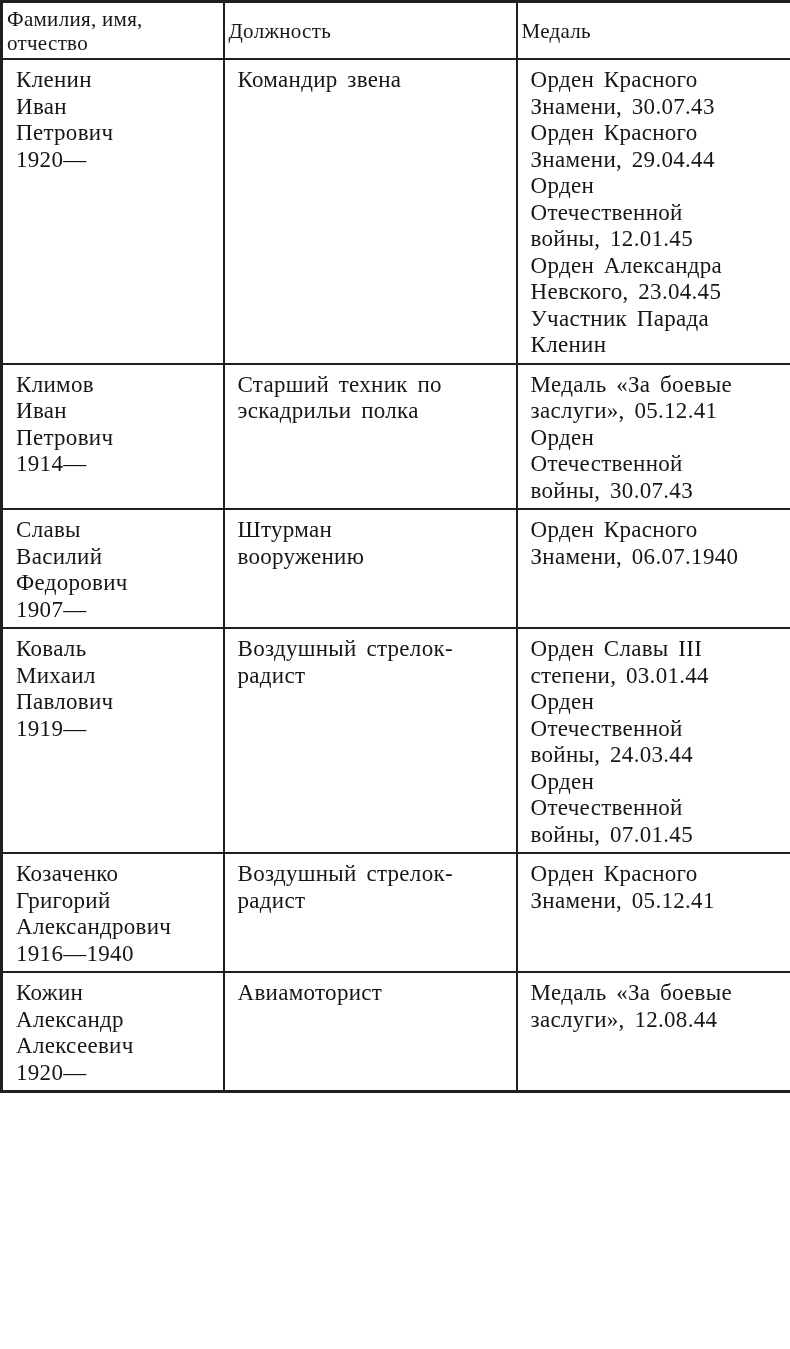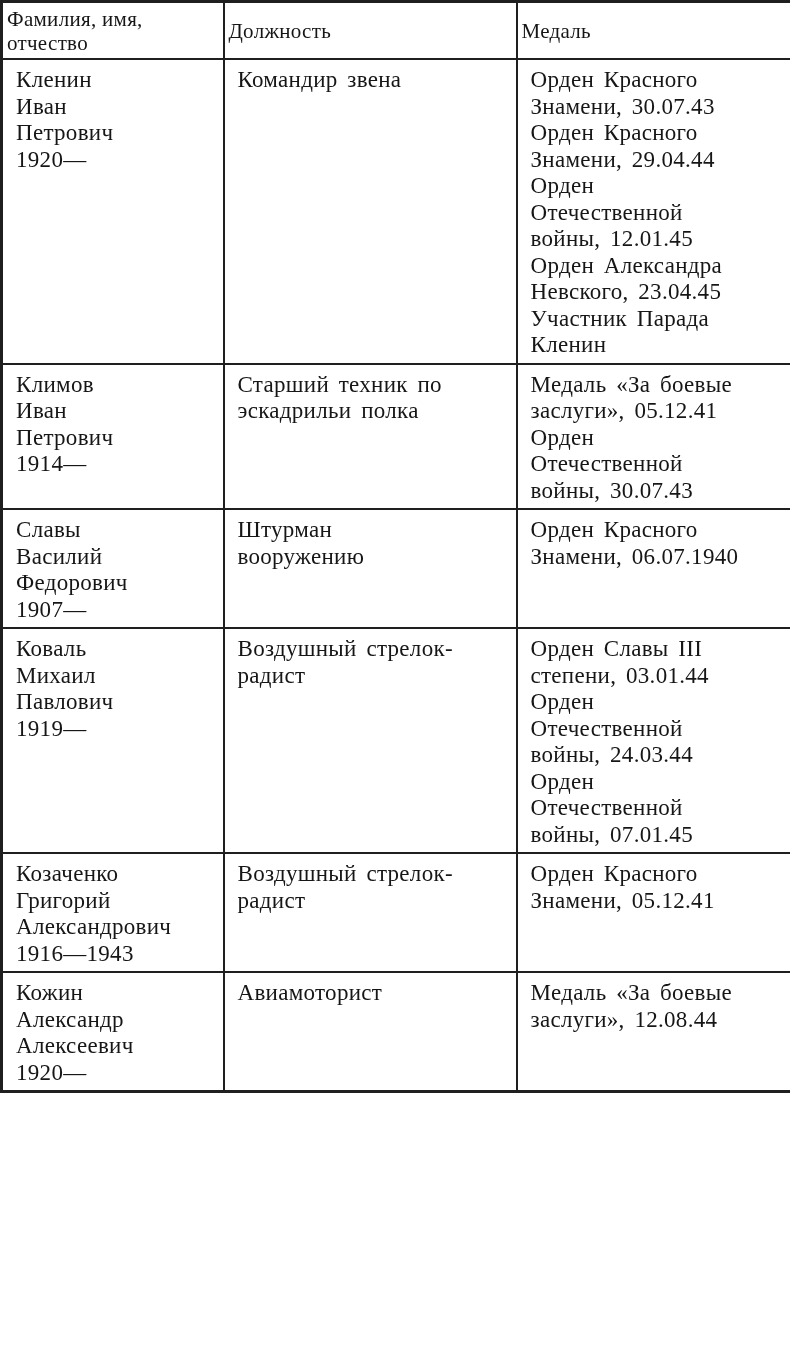--- a/index.html
+++ b/index.html
@@ -148,21 +148,21 @@
           <div class="line">Орден</div>
           <div class="line">Отечественной</div>
           <div class="line">войны, 07.01.45</div>
         </td>
       </tr>
       <tr>
         <td>
           <div class="line">Козаченко</div>
           <div class="line">Григорий</div>
           <div class="line">Александрович</div>
-          <div class="line">1916—1943</div>
+          <div class="line">1916—1940</div>
         </td>
         <td>
           <div class="line">Воздушный стрелок-</div>
           <div class="line">радист</div>
         </td>
         <td>
           <div class="line">Орден Красного</div>
           <div class="line">Знамени, 05.12.41</div>
         </td>
       </tr>

